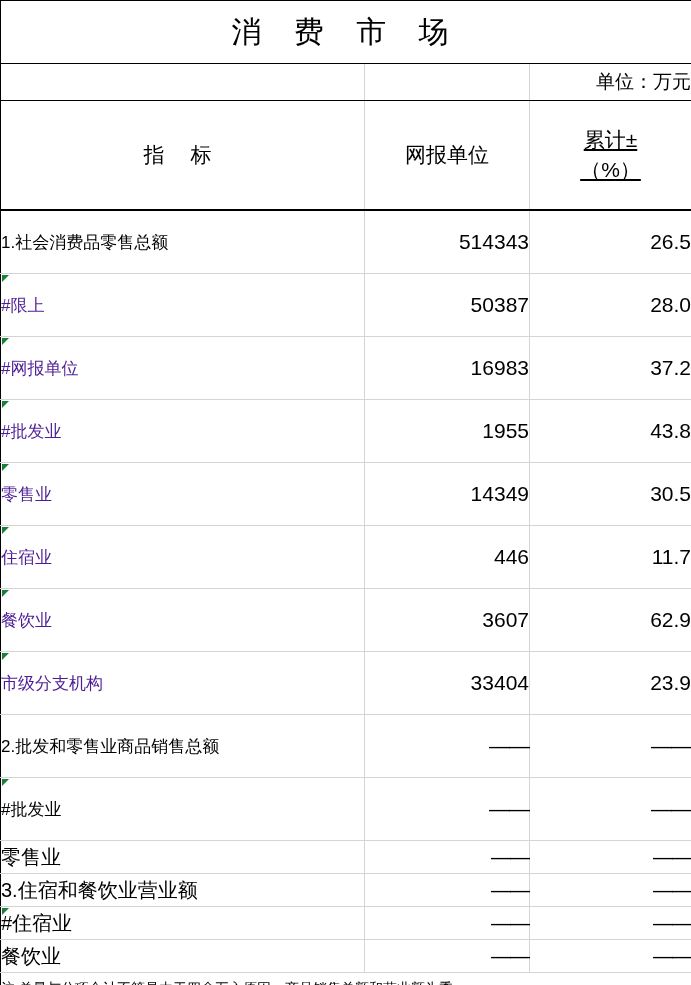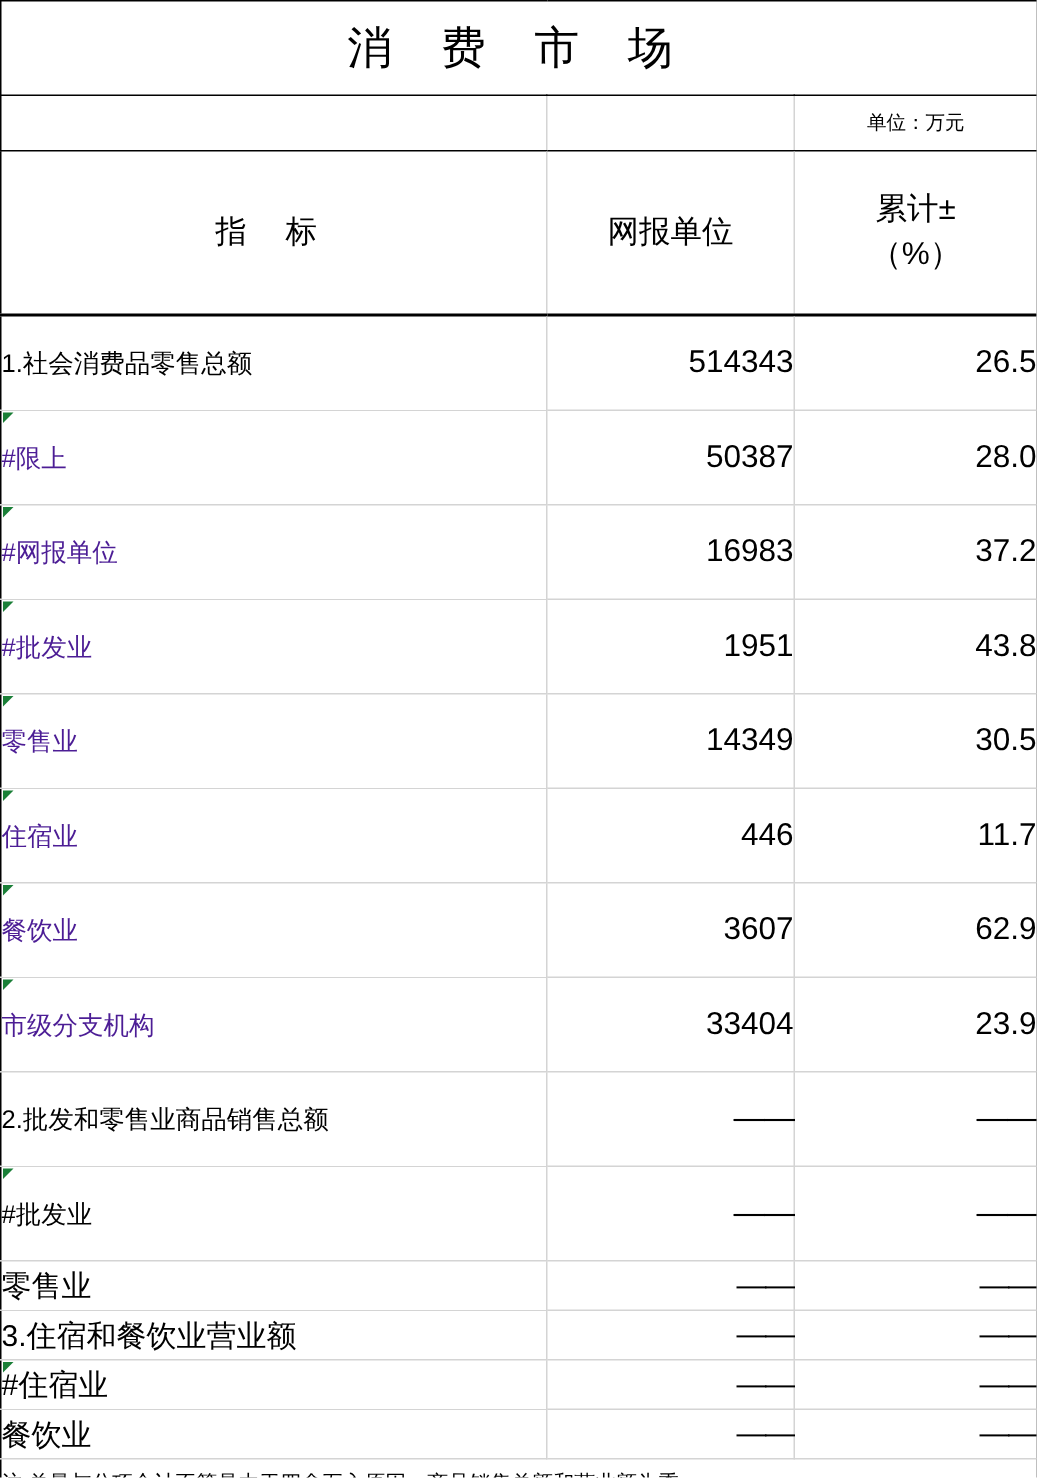--- a/index.html
+++ b/index.html
@@ -47,34 +47,34 @@
     border-top: 1px solid #000 !important;
     border-bottom: 1px solid #000 !important;
   }
   .unit-blank {
     height: 36px;
     border-left: 1px solid #000 !important;
     border-bottom: 1px solid #000 !important;
   }
   .unit-cell {
     height: 36px;
-    text-align: center;
-    font-size: 13px;
+    text-align: right;
+    font-size: 19px;
     border-bottom: 1px solid #000 !important;
     border-right: 1px solid #000 !important;
   }
   .hdr {
     height: 108px;
     text-align: center;
     font-size: 21px;
     line-height: 30px;
     border-bottom: 2px solid #000 !important;
   }
   .hdr.first { border-left: 1px solid #000 !important; }
-  .hdr.last { border-right: 1px solid #000 !important; }
+  .hdr.last { border-right: 1px solid #000 !important; text-decoration: underline; }
   .hdr .sp { letter-spacing: 10px; }
   .row-label {
     height: 62px;
     font-size: 17px;
     padding-left: 8px;
     border-left: 1px solid #000 !important;
     position: relative;
   }
   .row-num {
     height: 62px;
@@ -154,21 +154,21 @@
       </tr>
 
       <tr>
         <td class="row-label indent2 red"><span class="corner-mark"></span><span>#网报单位</span></td>
         <td class="row-num">16983</td>
         <td class="row-num last">37.2</td>
       </tr>
 
       <tr>
         <td class="row-label indent3 red"><span class="corner-mark"></span><span>#批发业</span></td>
-        <td class="row-num">1951</td>
+        <td class="row-num">1955</td>
         <td class="row-num last">43.8</td>
       </tr>
 
       <tr>
         <td class="row-label indent3 red"><span class="corner-mark"></span><span>零售业</span></td>
         <td class="row-num">14349</td>
         <td class="row-num last">30.5</td>
       </tr>
 
       <tr>

